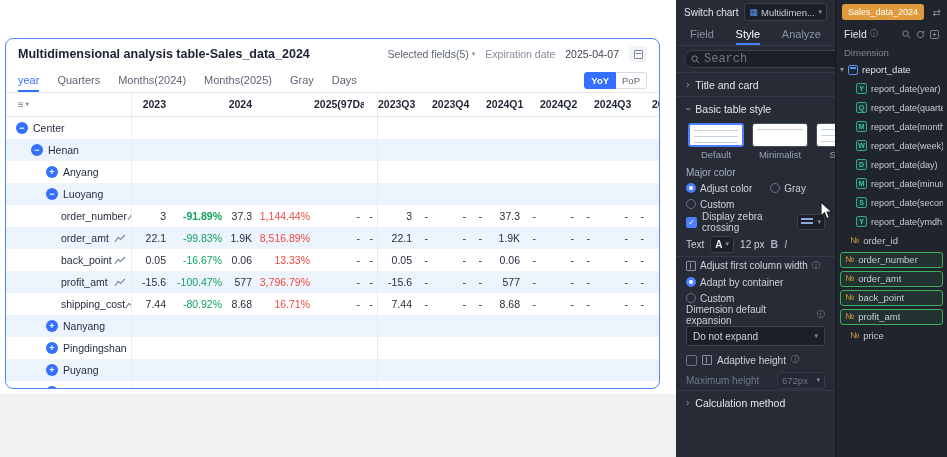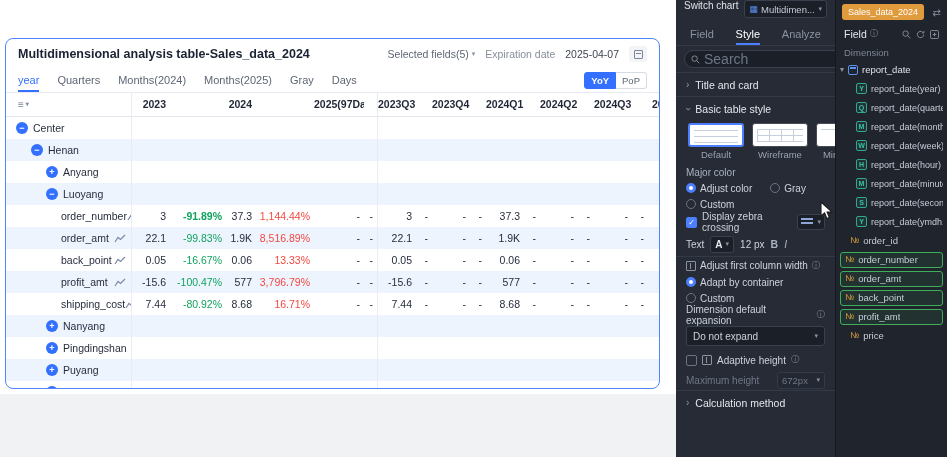--- a/index.html
+++ b/index.html
@@ -38,32 +38,32 @@
 .cell.label{width:126px;display:flex;align-items:center;border-right:1px solid #e9edf3}
 .tg{width:12px;height:12px;border-radius:50%;background:#3370ff;color:#fff;font-size:9px;line-height:12px;text-align:center;margin-right:5px;flex:none;font-weight:bold}
 .rtxt{font-size:10.5px}
 .chart-ic{margin-left:auto;margin-right:5px;display:flex;align-items:center}
 .cell.d{text-align:right;padding-right:4px}
 .cell.gsep{border-right:1px solid #e9edf3}
 .c-down{color:#10a35f}
 .c-up{color:#f1493f}
 
 .style-panel{width:159px;height:457px;background:#262b35;flex:none;color:#c6ccd7;overflow:hidden}
-.sp-top{height:24px;display:flex;align-items:flex-start;padding:0 8px;gap:6px}
+.sp-top{height:24px;display:flex;align-items:center;padding:0 8px;gap:6px}
 .sp-top-label{font-size:10px;color:#dfe3ea;white-space:nowrap}
 .chart-select{flex:1;min-width:0;height:18px;background:#1b1f28;border:1px solid #3a414e;border-radius:3px;display:flex;align-items:center;gap:3px;padding:0 4px}
 .grid-ic{color:#5a8df2;font-size:9px;line-height:1}
 .cs-txt{font-size:9.5px;color:#c6ccd7;overflow:hidden;white-space:nowrap;flex:1}
 .dd-caret{font-size:7px;color:#8a93a2}
 .sp-tabs{height:22px;display:flex;align-items:stretch;justify-content:space-between;padding:0 14px;border-bottom:1px solid #343b48}
 .sp-tab{display:flex;align-items:center;font-size:11px;color:#8a93a2;border-bottom:2px solid transparent}
 .sp-tab.active{color:#fff;border-color:#4c7fff}
 .sp-search-row{height:26px;display:flex;align-items:center;padding:0 8px;gap:5px}
 .sp-search{flex:1;height:18px;background:#1b1f28;border:1px solid #3a414e;border-radius:9px;display:flex;align-items:center;padding:0 6px;gap:4px}
-.sp-search input{flex:1;min-width:0;background:transparent;border:none;outline:none;color:#c6ccd7;font-size:14px;font-family:Liberation Sans, sans-serif}
+.sp-search input{flex:1;min-width:0;background:transparent;border:none;outline:none;color:#c6ccd7;font-size:12px;font-family:Liberation Mono, monospace}
 .sp-search input::placeholder{color:#6e7787}
 .sp-section{height:24px;display:flex;align-items:center;gap:6px;padding:0 10px;border-top:1px solid #343b48;font-size:10.5px;color:#e2e6ed}
 .chev{color:#8a93a2;font-size:10px;display:inline-block;line-height:1}
 .chev.down{transform:rotate(90deg)}
 .thumb-grid{display:grid;grid-template-columns:1fr 1fr 1fr 1fr;gap:5px 8px;padding:3px 12px 6px}
 .thumb-item{display:flex;flex-direction:column;align-items:center}
 .thumb{width:56px;height:24px;background:#fff;border-radius:3px;position:relative;overflow:hidden;border:1px solid #454c59}
 .thumb.selected{border:2px solid #4c7fff}
 .thumb::before{content:"";position:absolute;left:4px;right:4px;top:5px;height:13px;background:repeating-linear-gradient(180deg,#c7d0dd 0 1px,transparent 1px 6px)}
 .thumb.wire::after{content:"";position:absolute;left:4px;right:4px;top:5px;height:13px;background:repeating-linear-gradient(90deg,#c7d0dd 0 1px,transparent 1px 12px)}
@@ -541,24 +541,20 @@
       <span class="chev down">›</span>
       <span>Basic table style</span>
     </div>
 
     <div class="thumb-grid">
       <div class="thumb-item">
         <div class="thumb selected"></div>
         <div class="thumb-label">Default</div>
       </div>
       <div class="thumb-item">
-        <div class="thumb wire"></div>
-        <div class="thumb-label">Wireframe</div>
-      </div>
-      <div class="thumb-item">
         <div class="thumb mini"></div>
         <div class="thumb-label">Minimalist</div>
       </div>
       <div class="thumb-item">
         <div class="thumb"></div>
         <div class="thumb-label">Simple</div>
       </div>
     </div>
 
     <div class="sp-label">Major color</div>
@@ -683,22 +679,22 @@
         </div>
         <div class="fp-row child">
           <span class="fp-ic">M</span>
           <span class="fp-txt">report_date(month)</span>
         </div>
         <div class="fp-row child">
           <span class="fp-ic">W</span>
           <span class="fp-txt">report_date(week)</span>
         </div>
         <div class="fp-row child">
-          <span class="fp-ic">H</span>
-          <span class="fp-txt">report_date(hour)</span>
+          <span class="fp-ic">D</span>
+          <span class="fp-txt">report_date(day)</span>
         </div>
         <div class="fp-row child">
           <span class="fp-ic">M</span>
           <span class="fp-txt">report_date(minute)</span>
         </div>
         <div class="fp-row child">
           <span class="fp-ic">S</span>
           <span class="fp-txt">report_date(secon...</span>
         </div>
         <div class="fp-row child">

